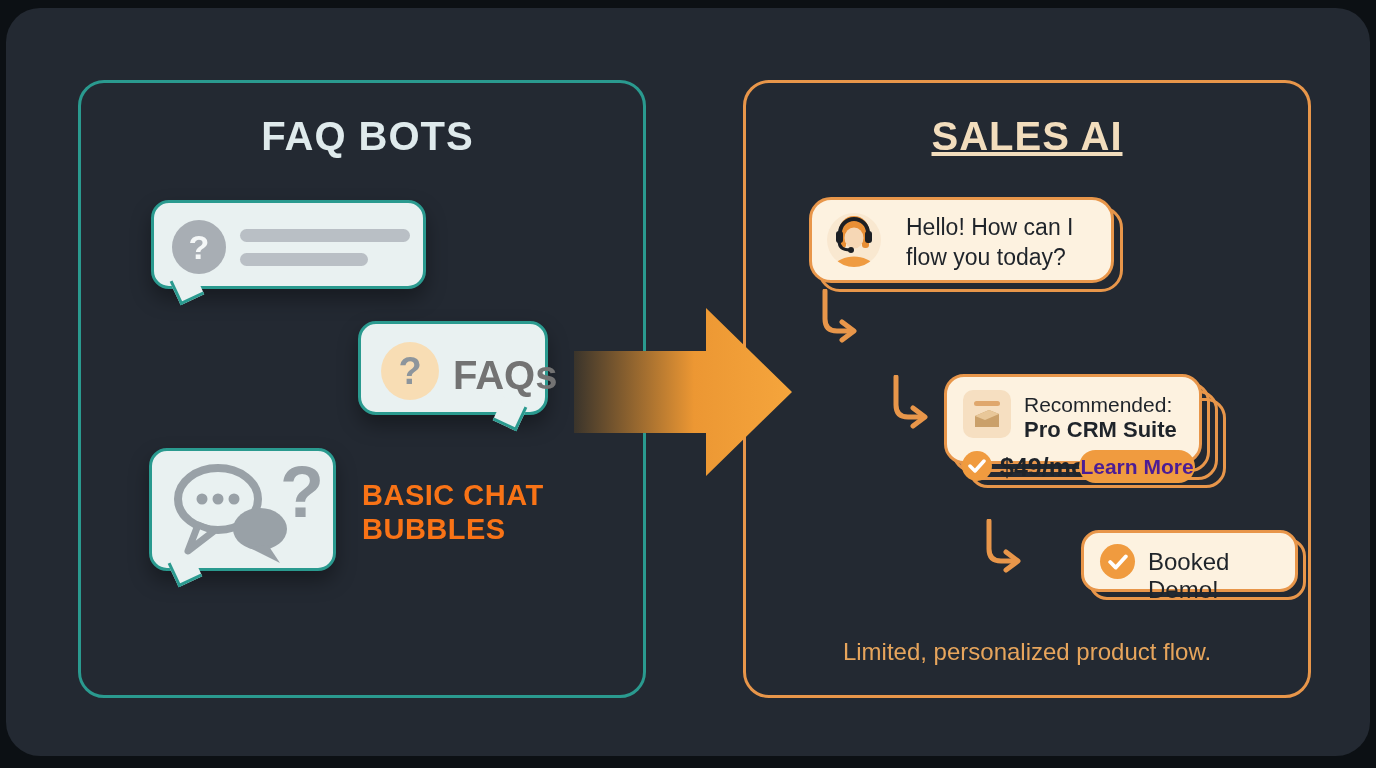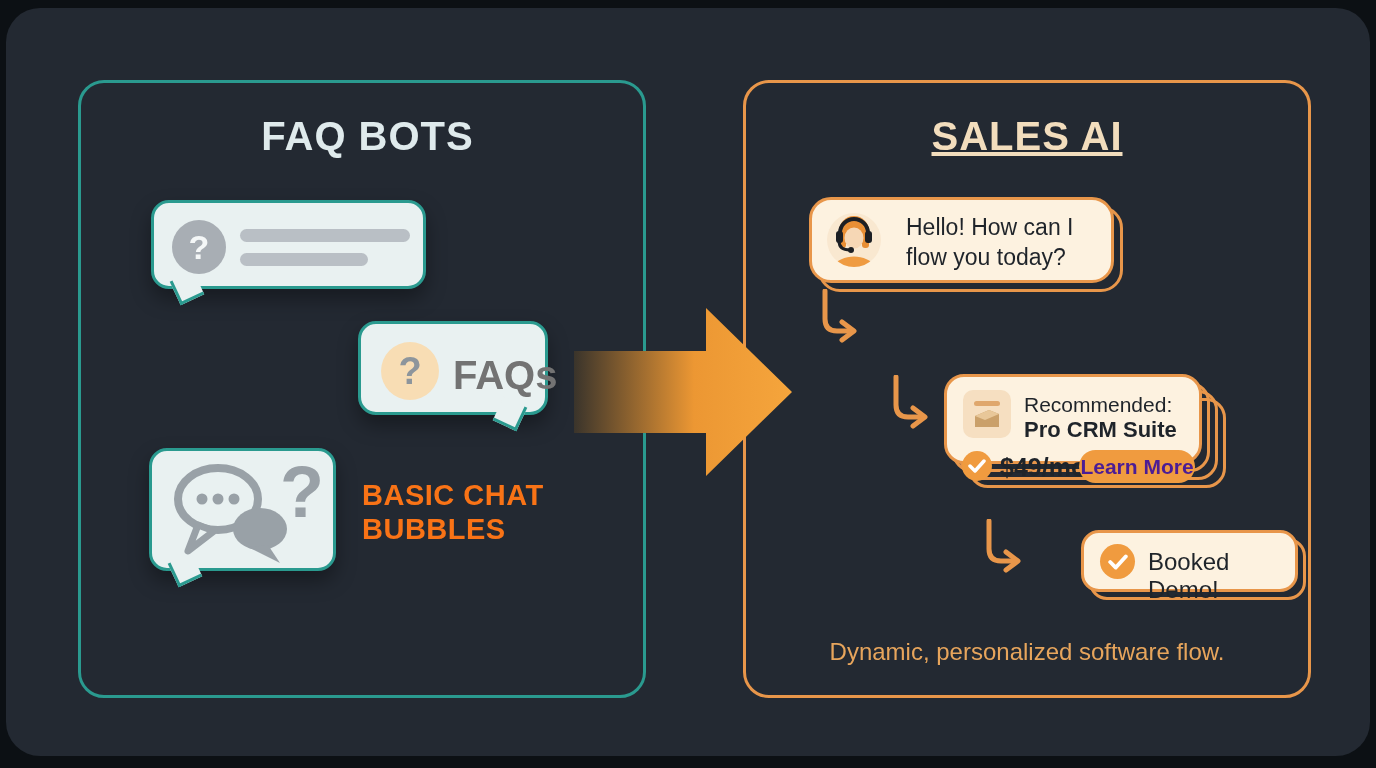--- a/index.html
+++ b/index.html
@@ -165,16 +165,16 @@
       <div class="bubble-cream" style="border-radius:18px;">
         <div class="checkcircle" style="left:16px; top:11px; width:35px; height:35px;">
           <svg width="20" height="16" viewBox="0 0 18 14">
               <path d="M2,7 L7,12 L16,2" stroke="#ffffff" stroke-width="3.5" fill="none" stroke-linecap="round" stroke-linejoin="round"></path>
             </svg>
         </div>
         <div class="abs chat-text" style="left:64px; top:15px; font-size:24px;">Booked Demo!</div>
       </div>
     </div>
 
-    <div class="caption orange" style="left:737px; top:630px;">Dynamic, personalized software flow.</div>
+    <div class="caption orange" style="left:737px; top:630px;">Limited, personalized product flow.</div>
 
   </div>
 </div>
 
 </body></html>

